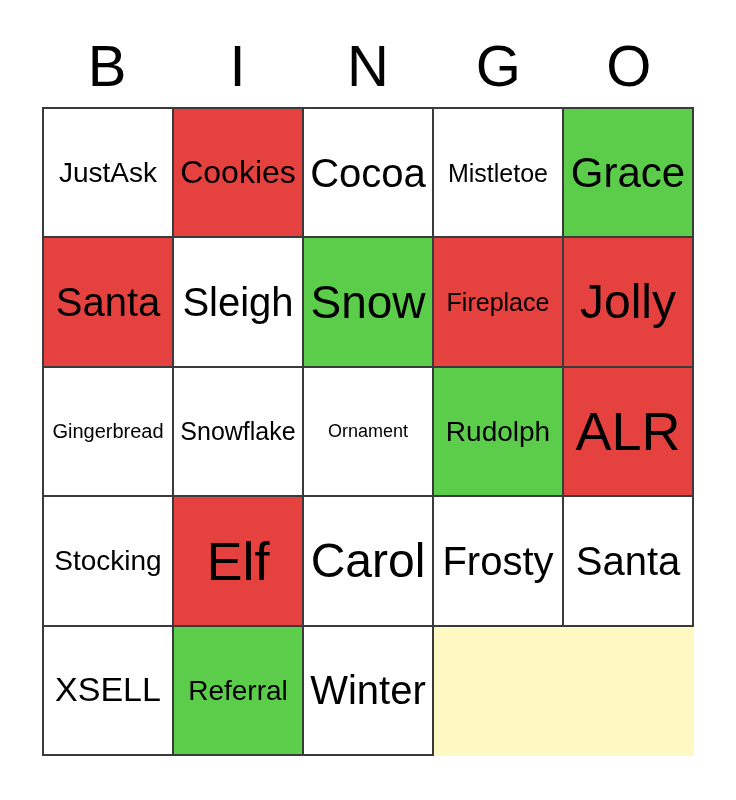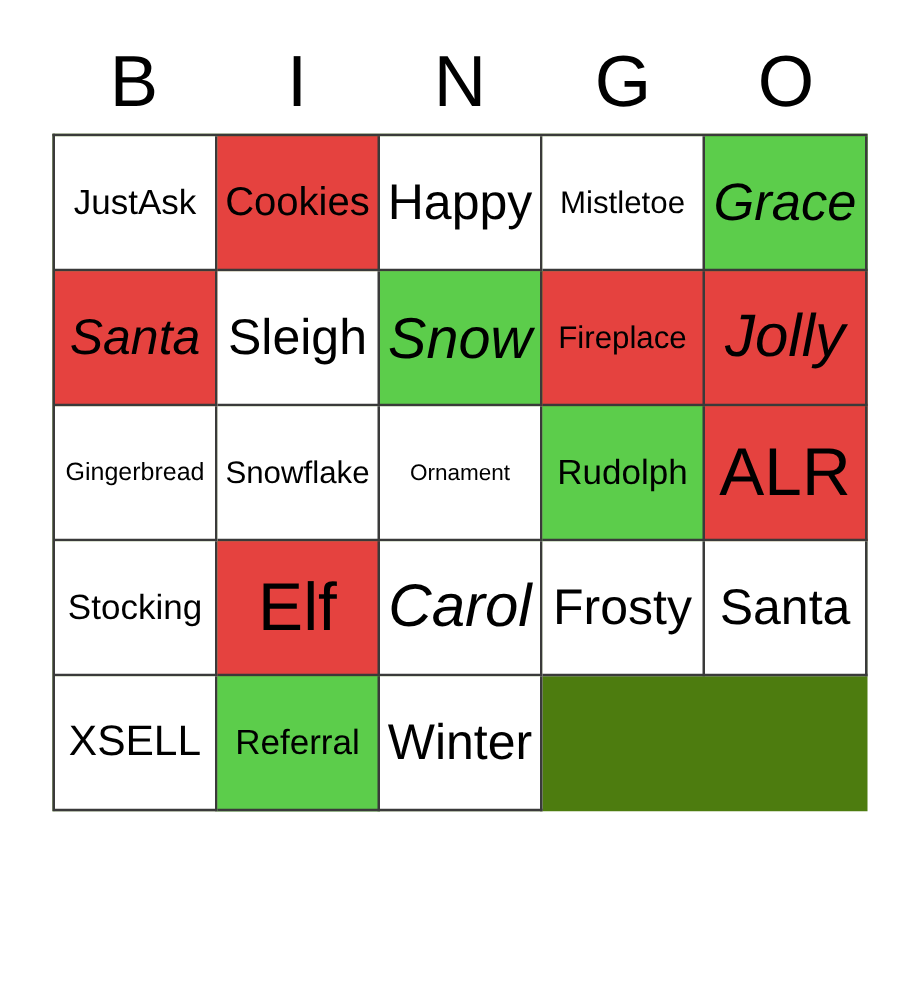--- a/index.html
+++ b/index.html
@@ -42,27 +42,27 @@
     letter-spacing: 0px;
     user-select: none;
   }
 
   
   #bingo-grid {
     position: absolute;
     left: 42px;
     top: 107px;
     width: 652px;
-    height: 542px;
+    height: 649px;
     display: grid;
     grid-template-columns: repeat(5, 1fr);
     grid-template-rows: repeat(5, 1fr);
     border-top: 2px solid #3a3a3a;
     border-left: 2px solid #3a3a3a;
-    background: #4d7c0f;
+    background: #fef9c3;
   }
 
   .bingo-cell {
     position: relative;
     border-right: 2px solid #3a3a3a;
     border-bottom: 2px solid #3a3a3a;
     display: flex;
     align-items: center;
     justify-content: center;
     overflow: hidden;
@@ -77,21 +77,21 @@
     font-weight: 400;
     line-height: 1.05;
     text-align: center;
     white-space: nowrap;
     user-select: none;
     padding: 0 3px;
   }
 
   
   .sz-xxl  { font-size: 54px; }
-  .sz-xl   { font-size: 48px; font-style: italic; }
+  .sz-xl   { font-size: 48px; }
   .sz-lg   { font-size: 40px; }
   .sz-md   { font-size: 34px; }
   .sz-sm   { font-size: 28px; }
   .sz-xs   { font-size: 25px; }
   .sz-xxs  { font-size: 21px; }
 </style>
 </head>
 <body>
 
 <div id="bingo-card">
@@ -105,21 +105,21 @@
     </div>
 
   <div id="bingo-grid">
       <div class="bingo-cell">
         <span class="cell-label sz-sm">JustAsk</span>
       </div>
       <div class="bingo-cell marked-red">
         <span class="cell-label sz-md" style="font-size: 32px;">Cookies</span>
       </div>
       <div class="bingo-cell">
-        <span class="cell-label sz-lg">Happy</span>
+        <span class="cell-label sz-lg">Cocoa</span>
       </div>
       <div class="bingo-cell">
         <span class="cell-label sz-xs">Mistletoe</span>
       </div>
       <div class="bingo-cell marked-green">
         <span class="cell-label sz-xl" style="font-size: 42px;">Grace</span>
       </div>
       <div class="bingo-cell marked-red">
         <span class="cell-label sz-xl" style="font-size: 40px;">Santa</span>
       </div>

